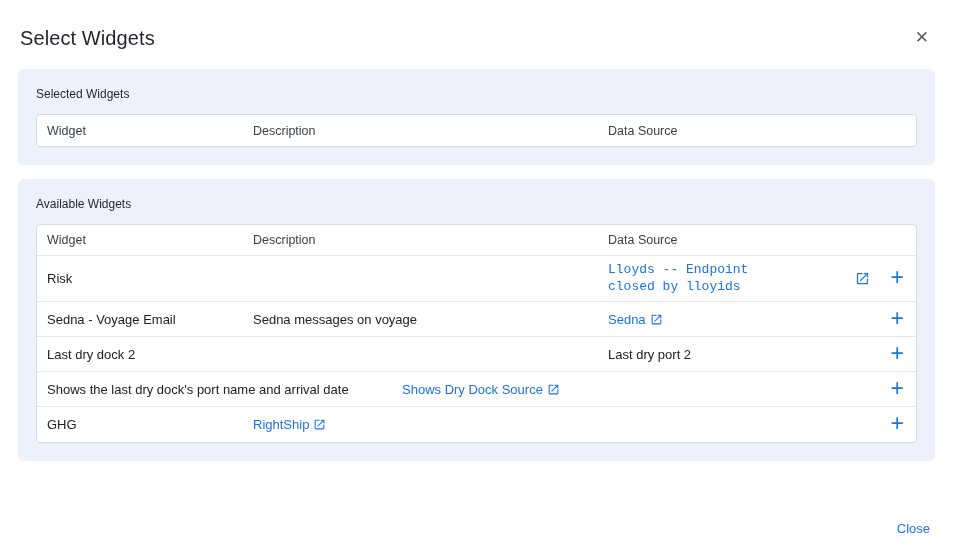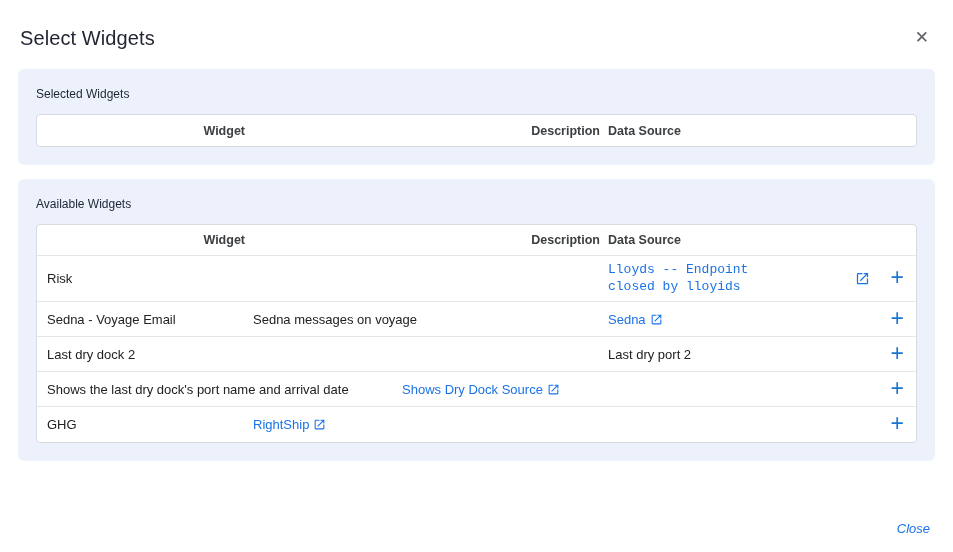--- a/index.html
+++ b/index.html
@@ -65,23 +65,22 @@
     align-items: center;
     min-height: 35px;
     padding: 0 10px;
     font-size: 13px;
     border-bottom: 1px solid #e4e6ea;
   }
   .trow:last-child { border-bottom: none; }
   .trow.thead {
     min-height: 31px;
     font-size: 12.5px;
-    font-weight: 700;
+    font-weight: 400;
     color: #3c4043;
-    text-align: right;
   }
   .trow.tall { min-height: 46px; }
 
   .col-widget { width: 206px; flex-shrink: 0; padding-right: 8px; }
   .col-desc   { width: 355px; flex-shrink: 0; padding-right: 8px; }
   .col-source { flex: 1; display: flex; align-items: center; min-width: 0; }
   .col-source.spread { justify-content: space-between; font-family: Liberation Mono, monospace; }
   .col-action { width: 34px; flex-shrink: 0; display: flex; justify-content: flex-end; align-items: center; }
 
   .src-link {
@@ -120,21 +119,20 @@
     bottom: 15px;
   }
   .footer-close {
     background: none;
     border: none;
     color: #1a73e8;
     font-size: 13px;
     font-weight: 500;
     cursor: pointer;
     font-family: inherit;
-    font-style: italic;
   }
 </style>
 </head>
 <body>
 
 <div class="modal-header">
   <div class="modal-title">Select Widgets</div>
   <button class="close-btn">
     <span>✕</span>
   </button>

